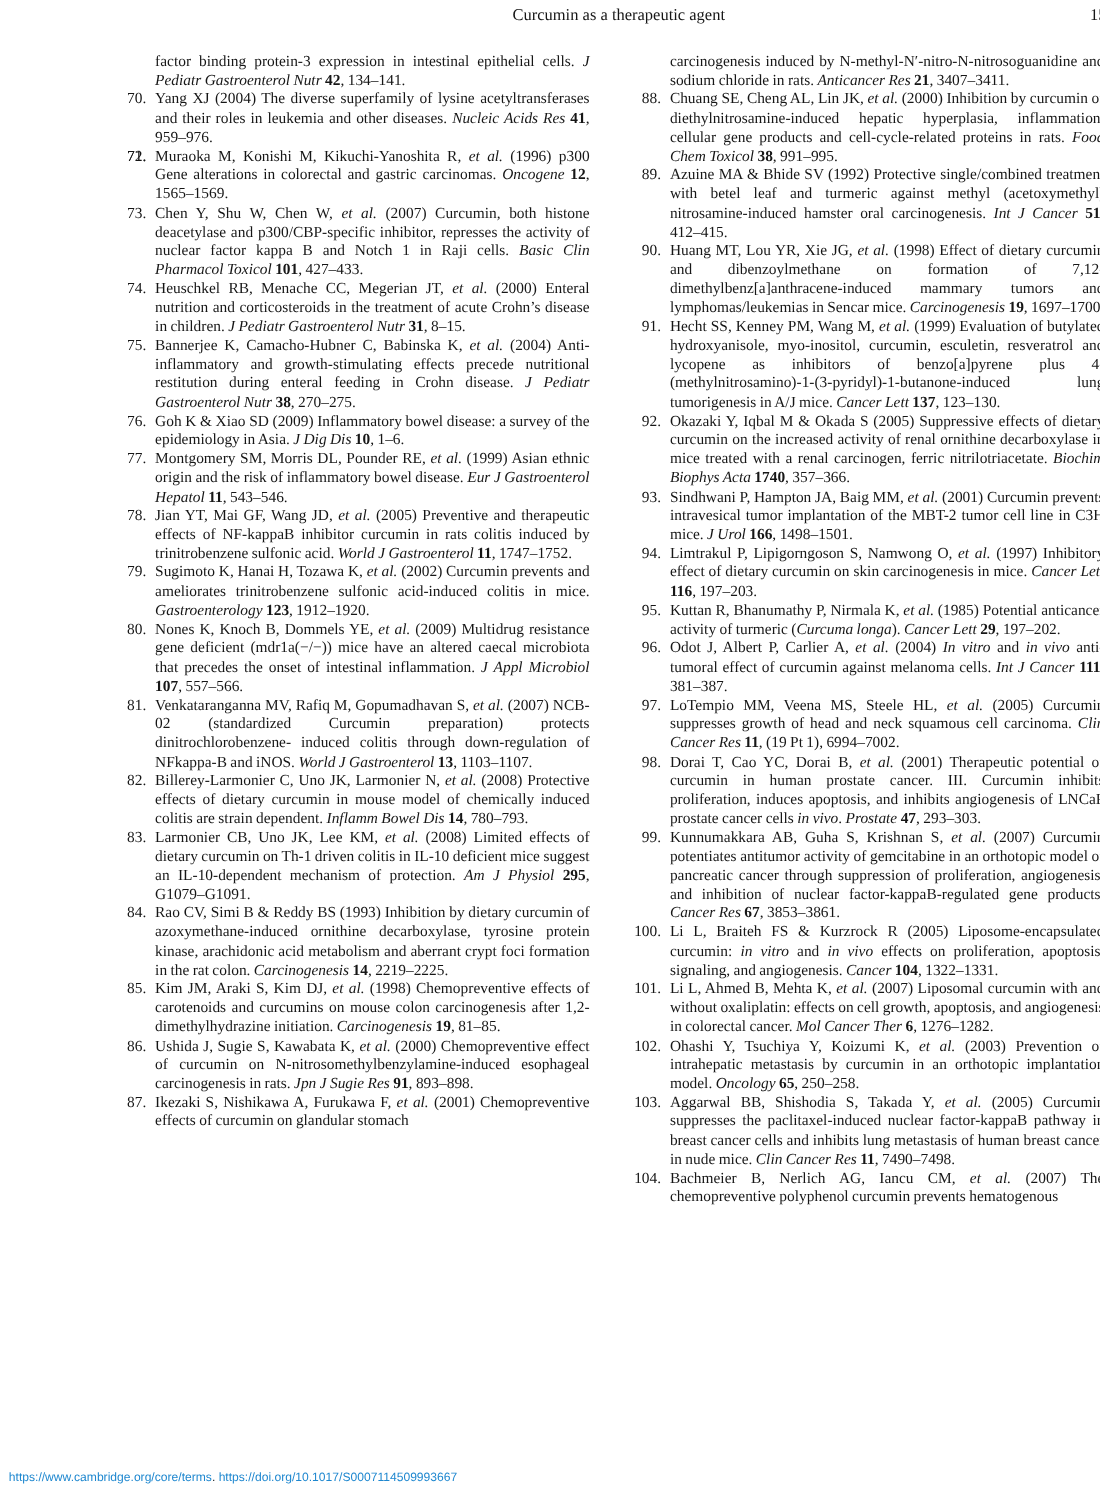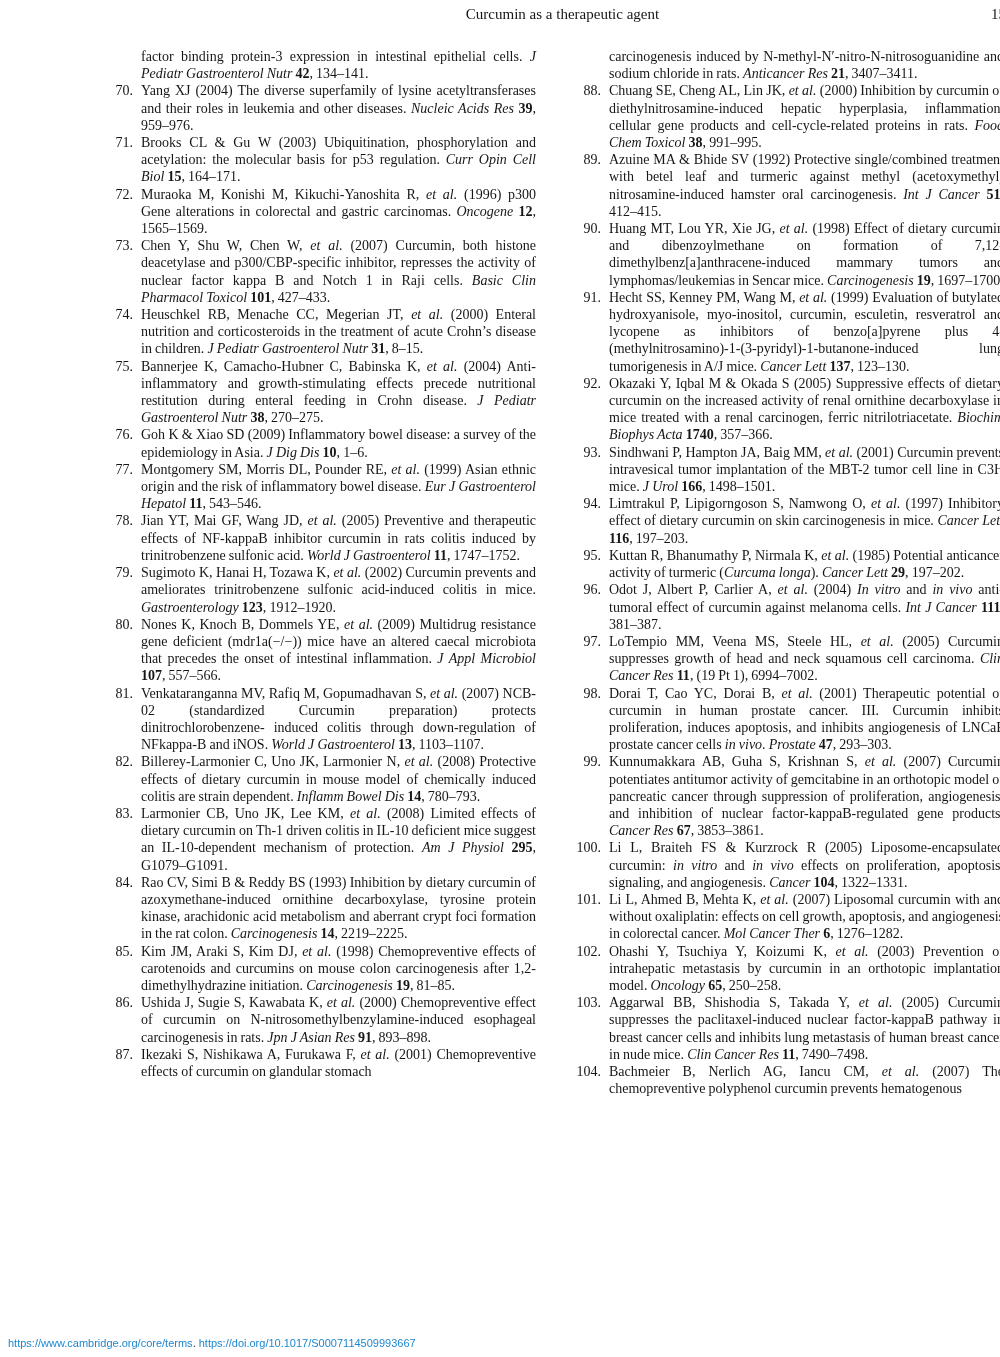--- a/index.html
+++ b/index.html
@@ -68,37 +68,37 @@
 <body>
 
 <div class="page">
   <div class="running-head">
     <span class="head-title">Curcumin as a therapeutic agent</span>
     <span class="head-page">1555</span>
   </div>
   <div class="columns">
     <div class="col">
         <div class="ref"><span class="ref-num"></span><span><span>factor binding protein-3 expression in intestinal epithelial cells. </span><span class="it">J Pediatr Gastroenterol Nutr </span><span class="bd">42</span><span>, 134–141.</span></span></div>
-        <div class="ref"><span class="ref-num">70.</span><span><span>Yang XJ (2004) The diverse superfamily of lysine acetyltransferases and their roles in leukemia and other diseases. </span><span class="it">Nucleic Acids Res </span><span class="bd">39</span><span>, 959–976.</span></span></div>
-        <div class="ref"><span class="ref-num">71.</span><span><span>Brooks CL &amp; Gu W (2003) Ubiquitination, phosphorylation and acetylation: the molecular basis for p53 regulation. </span><span class="it">Curr Opin Cell Biol </span><span class="bd">15</span><span>, 164–171.</span></span></div>
+        <div class="ref"><span class="ref-num">70.</span><span><span>Yang XJ (2004) The diverse superfamily of lysine acetyltransferases and their roles in leukemia and other diseases. </span><span class="it">Nucleic Acids Res </span><span class="bd">41</span><span>, 959–976.</span></span></div>
+        <div class="ref"><span class="ref-num">71.</span></div>
         <div class="ref"><span class="ref-num">72.</span><span><span>Muraoka M, Konishi M, Kikuchi-Yanoshita R, </span><span class="it">et al.</span><span> (1996) p300 Gene alterations in colorectal and gastric carcinomas. </span><span class="it">Oncogene </span><span class="bd">12</span><span>, 1565–1569.</span></span></div>
         <div class="ref"><span class="ref-num">73.</span><span><span>Chen Y, Shu W, Chen W, </span><span class="it">et al.</span><span> (2007) Curcumin, both histone deacetylase and p300/CBP-specific inhibitor, represses the activity of nuclear factor kappa B and Notch 1 in Raji cells. </span><span class="it">Basic Clin Pharmacol Toxicol </span><span class="bd">101</span><span>, 427–433.</span></span></div>
         <div class="ref"><span class="ref-num">74.</span><span><span>Heuschkel RB, Menache CC, Megerian JT, </span><span class="it">et al.</span><span> (2000) Enteral nutrition and corticosteroids in the treatment of acute Crohn’s disease in children. </span><span class="it">J Pediatr Gastroenterol Nutr </span><span class="bd">31</span><span>, 8–15.</span></span></div>
         <div class="ref"><span class="ref-num">75.</span><span><span>Bannerjee K, Camacho-Hubner C, Babinska K, </span><span class="it">et al.</span><span> (2004) Anti-inflammatory and growth-stimulating effects precede nutritional restitution during enteral feeding in Crohn disease. </span><span class="it">J Pediatr Gastroenterol Nutr </span><span class="bd">38</span><span>, 270–275.</span></span></div>
         <div class="ref"><span class="ref-num">76.</span><span><span>Goh K &amp; Xiao SD (2009) Inflammatory bowel disease: a survey of the epidemiology in Asia. </span><span class="it">J Dig Dis </span><span class="bd">10</span><span>, 1–6.</span></span></div>
         <div class="ref"><span class="ref-num">77.</span><span><span>Montgomery SM, Morris DL, Pounder RE, </span><span class="it">et al.</span><span> (1999) Asian ethnic origin and the risk of inflammatory bowel disease. </span><span class="it">Eur J Gastroenterol Hepatol </span><span class="bd">11</span><span>, 543–546.</span></span></div>
         <div class="ref"><span class="ref-num">78.</span><span><span>Jian YT, Mai GF, Wang JD, </span><span class="it">et al.</span><span> (2005) Preventive and therapeutic effects of NF-kappaB inhibitor curcumin in rats colitis induced by trinitrobenzene sulfonic acid. </span><span class="it">World J Gastroenterol </span><span class="bd">11</span><span>, 1747–1752.</span></span></div>
         <div class="ref"><span class="ref-num">79.</span><span><span>Sugimoto K, Hanai H, Tozawa K, </span><span class="it">et al.</span><span> (2002) Curcumin prevents and ameliorates trinitrobenzene sulfonic acid-induced colitis in mice. </span><span class="it">Gastroenterology </span><span class="bd">123</span><span>, 1912–1920.</span></span></div>
         <div class="ref"><span class="ref-num">80.</span><span><span>Nones K, Knoch B, Dommels YE, </span><span class="it">et al.</span><span> (2009) Multidrug resistance gene deficient (mdr1a(−/−)) mice have an altered caecal microbiota that precedes the onset of intestinal inflammation. </span><span class="it">J Appl Microbiol </span><span class="bd">107</span><span>, 557–566.</span></span></div>
         <div class="ref"><span class="ref-num">81.</span><span><span>Venkataranganna MV, Rafiq M, Gopumadhavan S, </span><span class="it">et al.</span><span> (2007) NCB-02 (standardized Curcumin preparation) protects dinitrochlorobenzene- induced colitis through down-regulation of NFkappa-B and iNOS. </span><span class="it">World J Gastroenterol </span><span class="bd">13</span><span>, 1103–1107.</span></span></div>
         <div class="ref"><span class="ref-num">82.</span><span><span>Billerey-Larmonier C, Uno JK, Larmonier N, </span><span class="it">et al.</span><span> (2008) Protective effects of dietary curcumin in mouse model of chemically induced colitis are strain dependent. </span><span class="it">Inflamm Bowel Dis </span><span class="bd">14</span><span>, 780–793.</span></span></div>
         <div class="ref"><span class="ref-num">83.</span><span><span>Larmonier CB, Uno JK, Lee KM, </span><span class="it">et al.</span><span> (2008) Limited effects of dietary curcumin on Th-1 driven colitis in IL-10 deficient mice suggest an IL-10-dependent mechanism of protection. </span><span class="it">Am J Physiol </span><span class="bd">295</span><span>, G1079–G1091.</span></span></div>
         <div class="ref"><span class="ref-num">84.</span><span><span>Rao CV, Simi B &amp; Reddy BS (1993) Inhibition by dietary curcumin of azoxymethane-induced ornithine decarboxylase, tyrosine protein kinase, arachidonic acid metabolism and aberrant crypt foci formation in the rat colon. </span><span class="it">Carcinogenesis </span><span class="bd">14</span><span>, 2219–2225.</span></span></div>
         <div class="ref"><span class="ref-num">85.</span><span><span>Kim JM, Araki S, Kim DJ, </span><span class="it">et al.</span><span> (1998) Chemopreventive effects of carotenoids and curcumins on mouse colon carcinogenesis after 1,2-dimethylhydrazine initiation. </span><span class="it">Carcinogenesis </span><span class="bd">19</span><span>, 81–85.</span></span></div>
-        <div class="ref"><span class="ref-num">86.</span><span><span>Ushida J, Sugie S, Kawabata K, </span><span class="it">et al.</span><span> (2000) Chemopreventive effect of curcumin on N-nitrosomethylbenzylamine-induced esophageal carcinogenesis in rats. </span><span class="it">Jpn J Asian Res </span><span class="bd">91</span><span>, 893–898.</span></span></div>
+        <div class="ref"><span class="ref-num">86.</span><span><span>Ushida J, Sugie S, Kawabata K, </span><span class="it">et al.</span><span> (2000) Chemopreventive effect of curcumin on N-nitrosomethylbenzylamine-induced esophageal carcinogenesis in rats. </span><span class="it">Jpn J Sugie Res </span><span class="bd">91</span><span>, 893–898.</span></span></div>
         <div class="ref"><span class="ref-num">87.</span><span><span>Ikezaki S, Nishikawa A, Furukawa F, </span><span class="it">et al.</span><span> (2001) Chemopreventive effects of curcumin on glandular stomach</span></span></div>
       </div>
     <div class="col">
         <div class="ref"><span class="ref-num"></span><span><span>carcinogenesis induced by N-methyl-N′-nitro-N-nitrosoguanidine and sodium chloride in rats. </span><span class="it">Anticancer Res </span><span class="bd">21</span><span>, 3407–3411.</span></span></div>
         <div class="ref"><span class="ref-num">88.</span><span><span>Chuang SE, Cheng AL, Lin JK, </span><span class="it">et al.</span><span> (2000) Inhibition by curcumin of diethylnitrosamine-induced hepatic hyperplasia, inflammation, cellular gene products and cell-cycle-related proteins in rats. </span><span class="it">Food Chem Toxicol </span><span class="bd">38</span><span>, 991–995.</span></span></div>
         <div class="ref"><span class="ref-num">89.</span><span><span>Azuine MA &amp; Bhide SV (1992) Protective single/combined treatment with betel leaf and turmeric against methyl (acetoxymethyl) nitrosamine-induced hamster oral carcinogenesis. </span><span class="it">Int J Cancer </span><span class="bd">51</span><span>, 412–415.</span></span></div>
         <div class="ref"><span class="ref-num">90.</span><span><span>Huang MT, Lou YR, Xie JG, </span><span class="it">et al.</span><span> (1998) Effect of dietary curcumin and dibenzoylmethane on formation of 7,12-dimethylbenz[a]anthracene-induced mammary tumors and lymphomas/leukemias in Sencar mice. </span><span class="it">Carcinogenesis </span><span class="bd">19</span><span>, 1697–1700.</span></span></div>
         <div class="ref"><span class="ref-num">91.</span><span><span>Hecht SS, Kenney PM, Wang M, </span><span class="it">et al.</span><span> (1999) Evaluation of butylated hydroxyanisole, myo-inositol, curcumin, esculetin, resveratrol and lycopene as inhibitors of benzo[a]pyrene plus 4-(methylnitrosamino)-1-(3-pyridyl)-1-butanone-induced lung tumorigenesis in A/J mice. </span><span class="it">Cancer Lett </span><span class="bd">137</span><span>, 123–130.</span></span></div>
         <div class="ref"><span class="ref-num">92.</span><span><span>Okazaki Y, Iqbal M &amp; Okada S (2005) Suppressive effects of dietary curcumin on the increased activity of renal ornithine decarboxylase in mice treated with a renal carcinogen, ferric nitrilotriacetate. </span><span class="it">Biochim Biophys Acta </span><span class="bd">1740</span><span>, 357–366.</span></span></div>
         <div class="ref"><span class="ref-num">93.</span><span><span>Sindhwani P, Hampton JA, Baig MM, </span><span class="it">et al.</span><span> (2001) Curcumin prevents intravesical tumor implantation of the MBT-2 tumor cell line in C3H mice. </span><span class="it">J Urol </span><span class="bd">166</span><span>, 1498–1501.</span></span></div>

